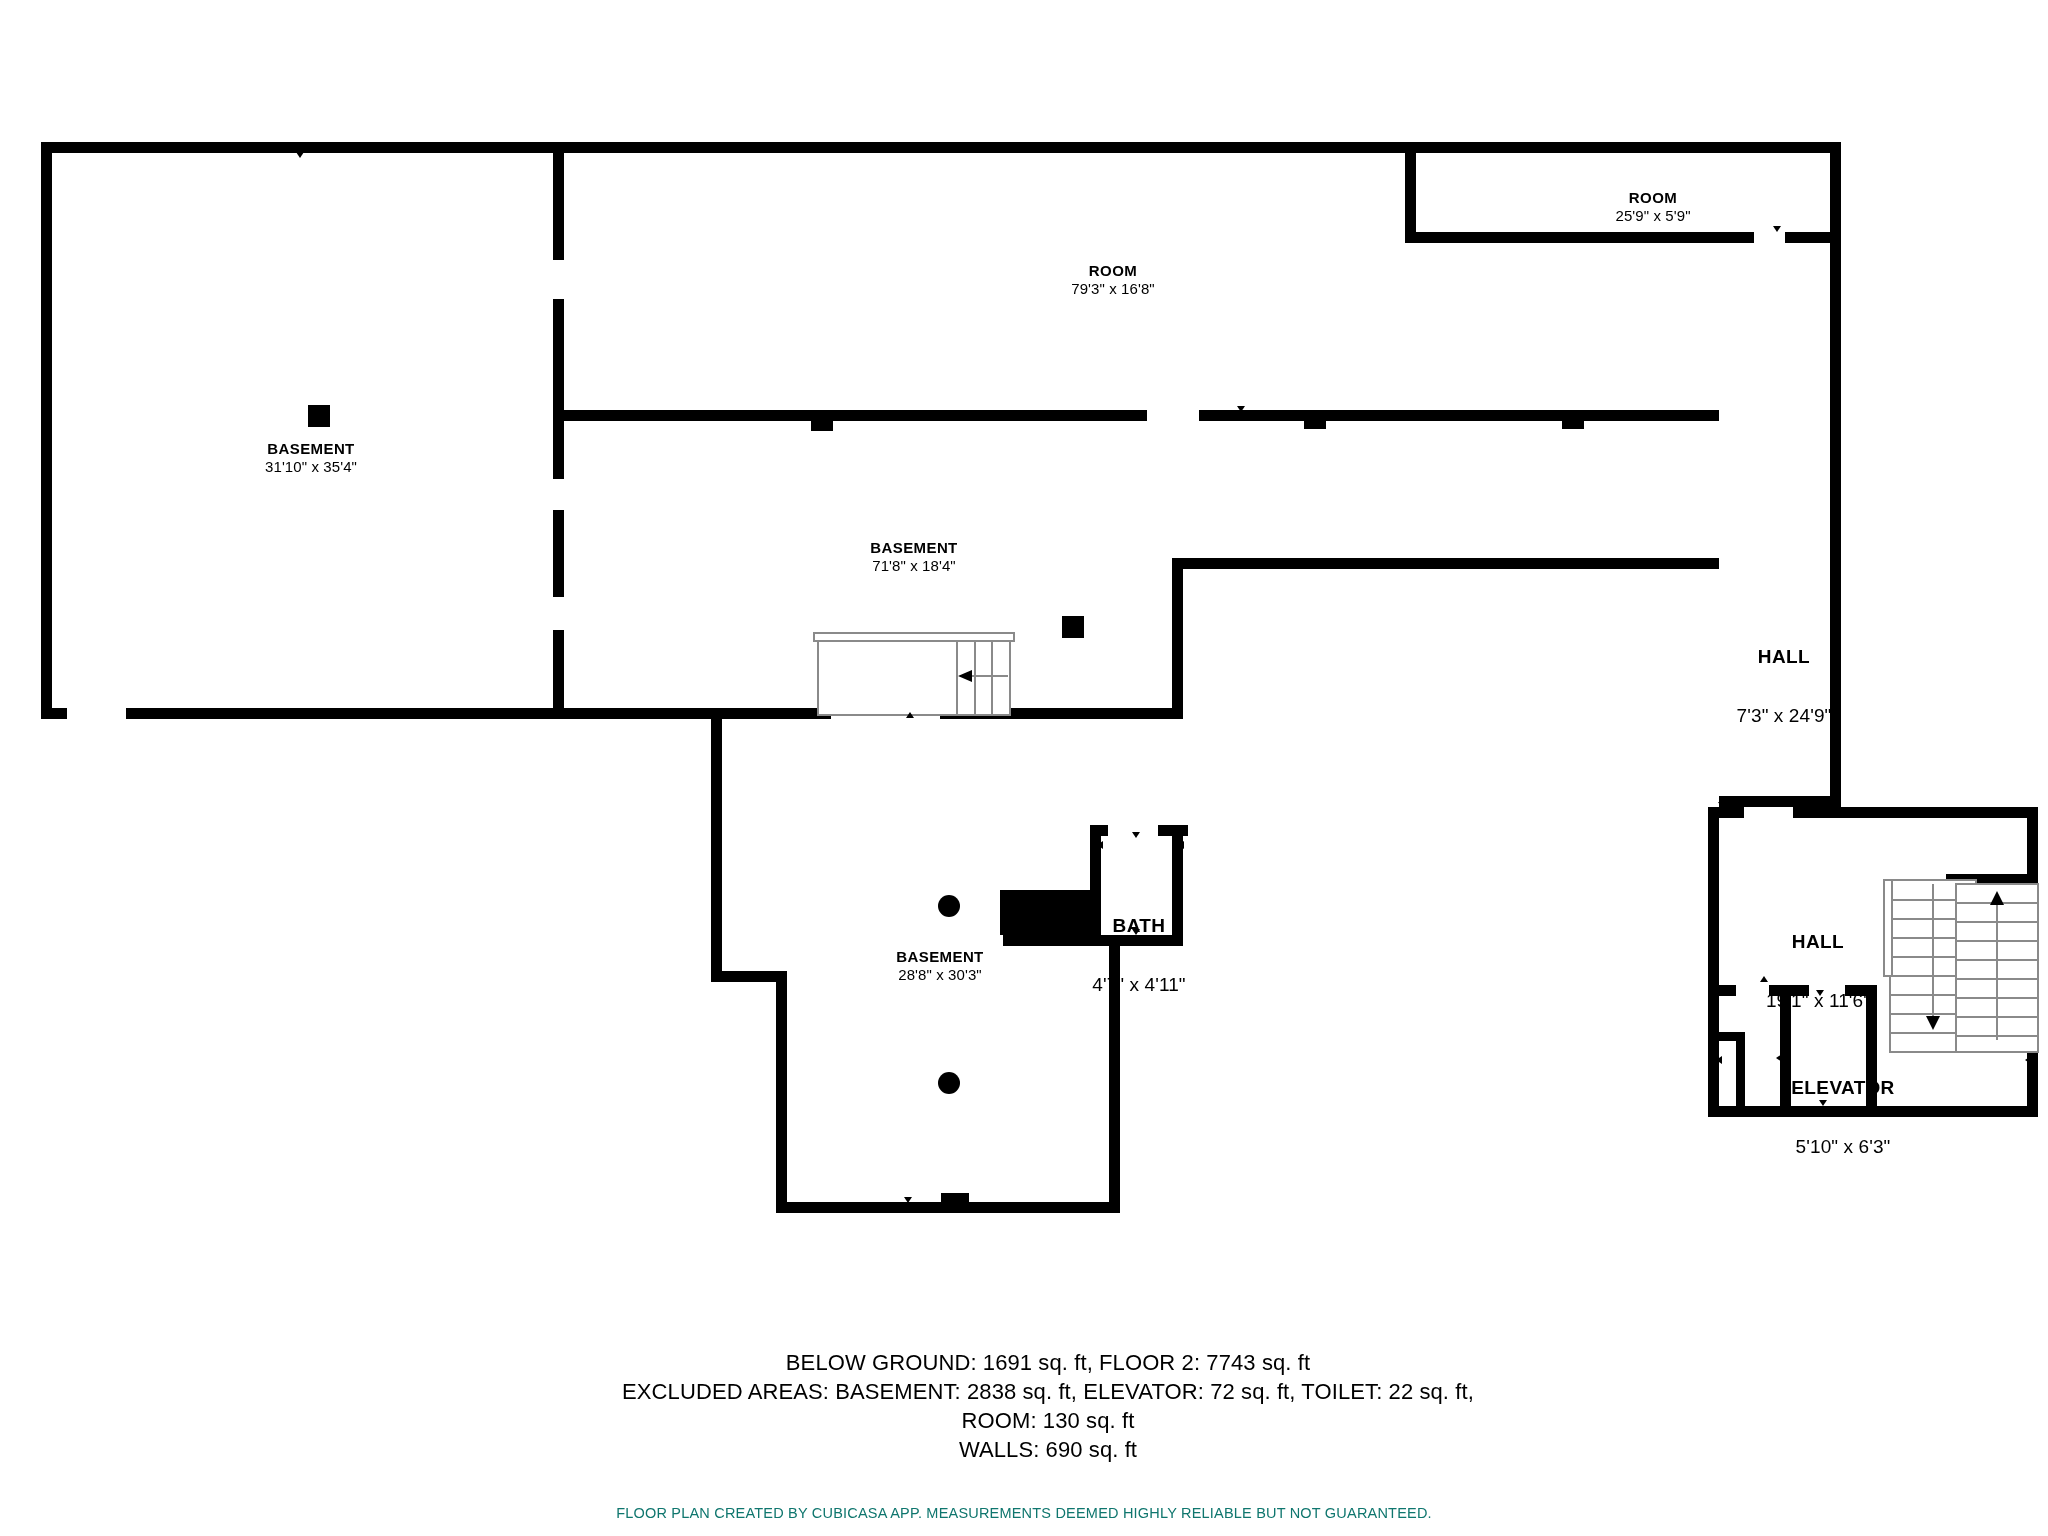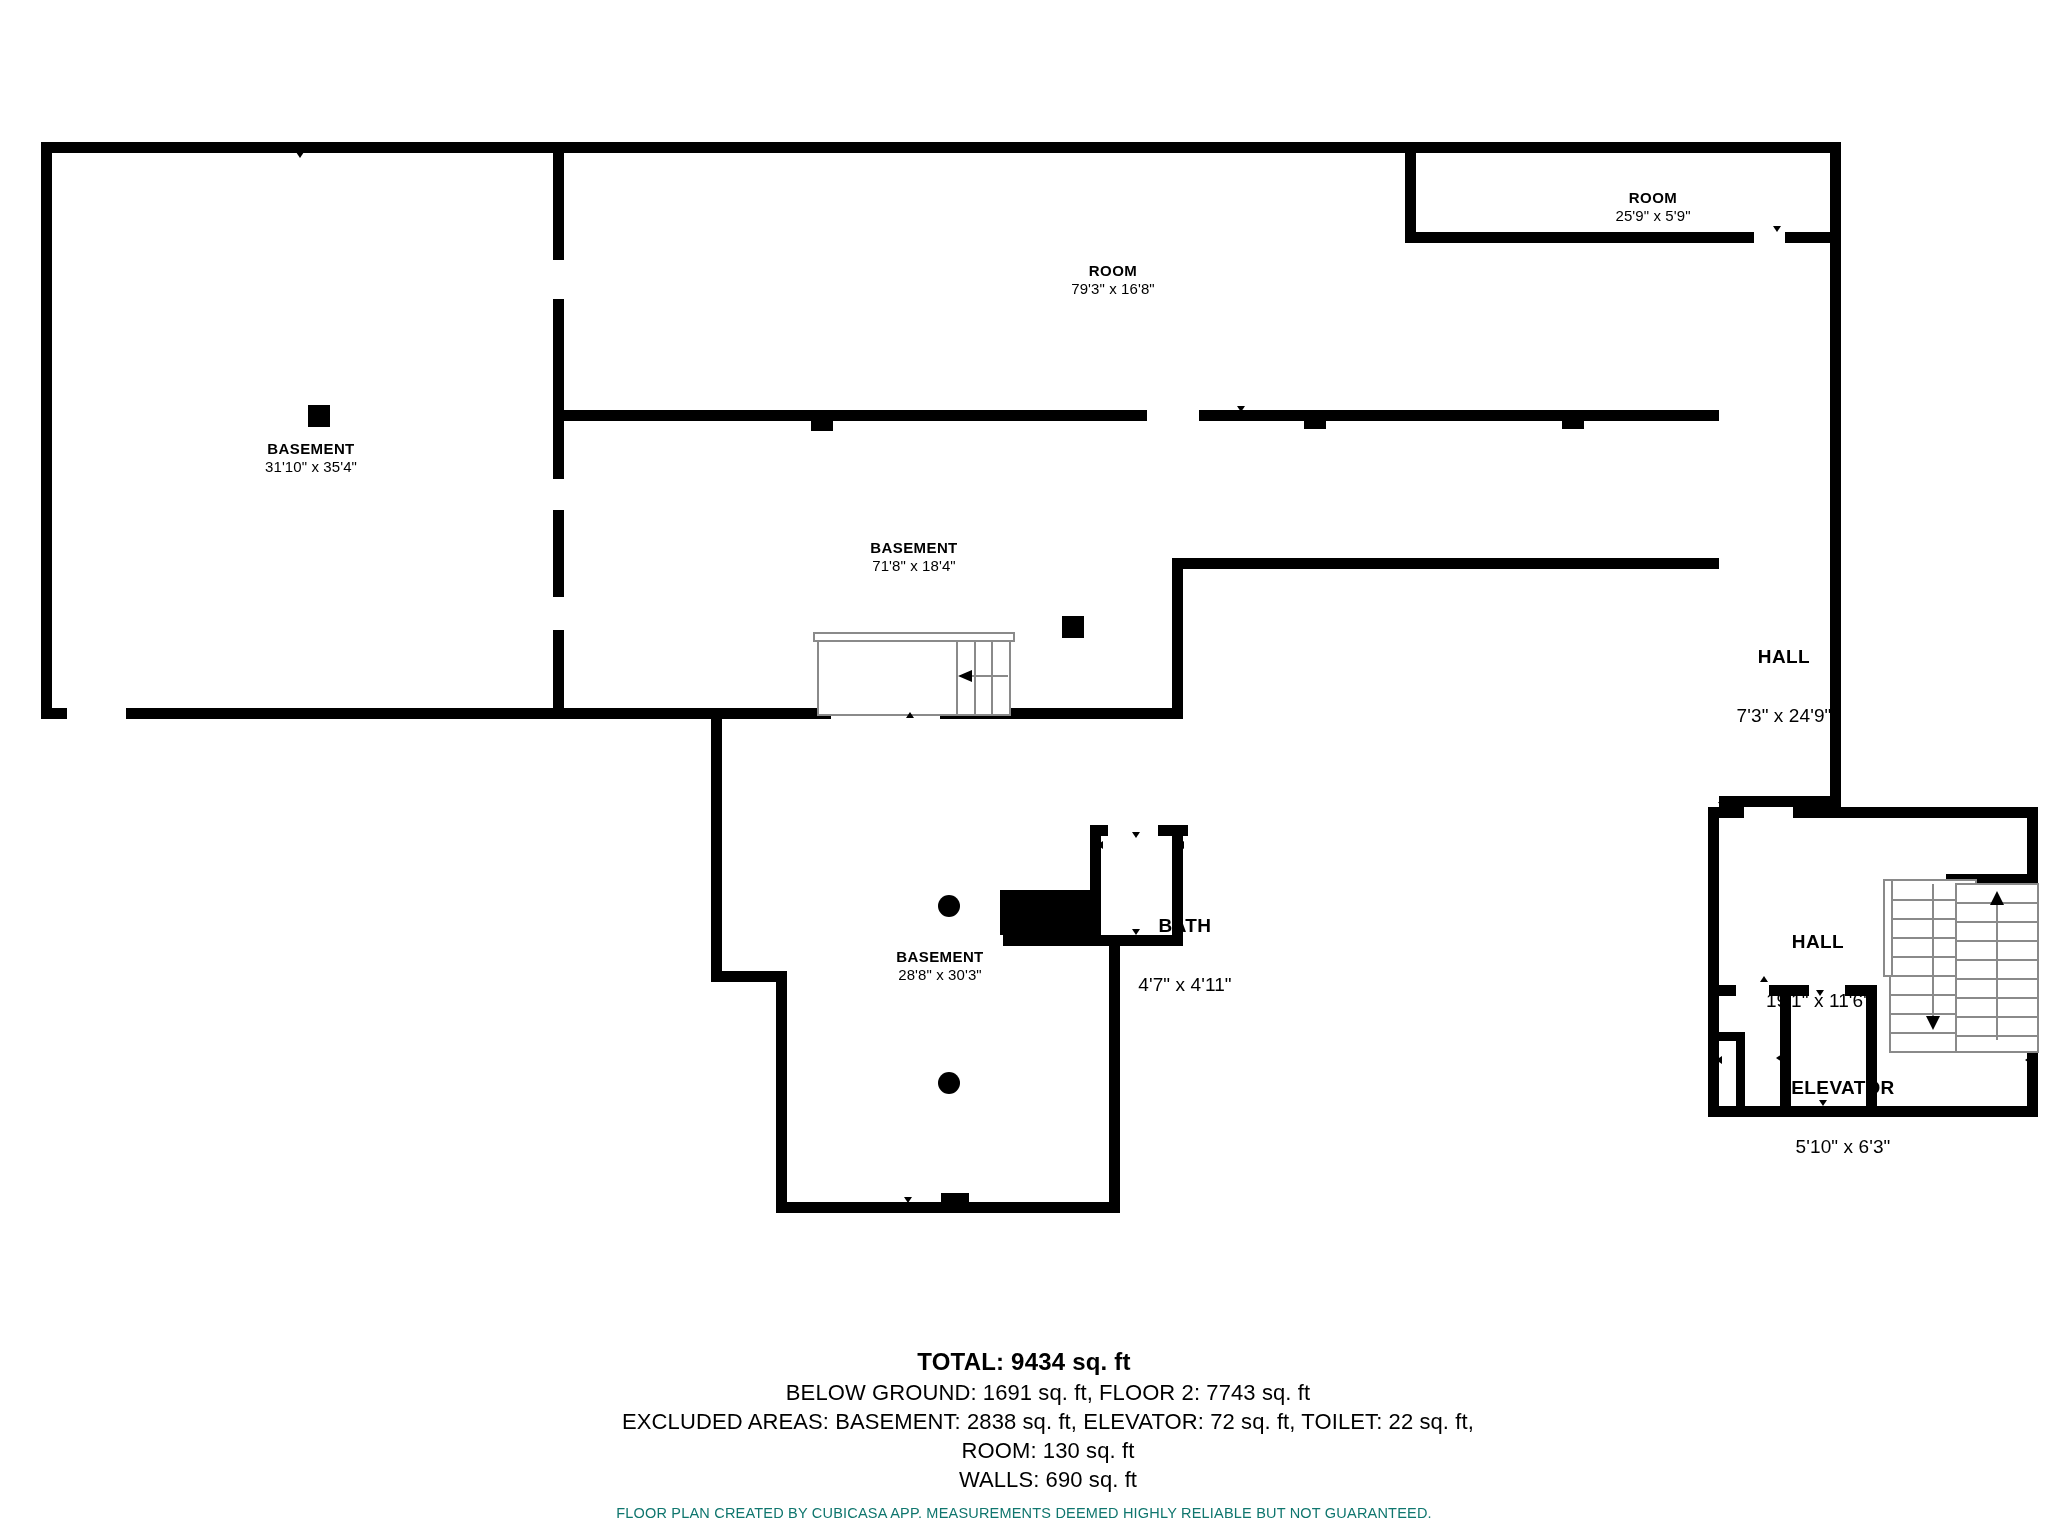--- a/index.html
+++ b/index.html
@@ -262,32 +262,31 @@
   <div class="room-label small" style="left:1818px;top:894px;">
     <div class="rl-name">HALL</div>
     <div class="rl-dim">19'1" x 11'6"</div>
   </div>
 
   <div class="room-label small" style="left:1843px;top:1040px;">
     <div class="rl-name">ELEVATOR</div>
     <div class="rl-dim">5'10" x 6'3"</div>
   </div>
 
-  <div class="room-label small" style="left:1185px;top:878px;">
+  <div class="room-label small" style="left:1139px;top:878px;">
     <div class="rl-name">BATH</div>
     <div class="rl-dim">4'7" x 4'11"</div>
   </div>
 
   <div class="room-label" style="left:940px;top:948px;">
     <div class="rl-name">BASEMENT</div>
     <div class="rl-dim">28'8" x 30'3"</div>
   </div>
 
   <div id="summary">
-    <div class="sum-total">TOTAL: 9434 sq. ft</div>
     <div class="sum-line">BELOW GROUND: 1691 sq. ft, FLOOR 2: 7743 sq. ft</div>
     <div class="sum-line">EXCLUDED AREAS: BASEMENT: 2838 sq. ft, ELEVATOR: 72 sq. ft, TOILET: 22 sq. ft,</div>
     <div class="sum-line">ROOM: 130 sq. ft</div>
     <div class="sum-line">WALLS: 690 sq. ft</div>
   </div>
 
   <div id="disclaimer">FLOOR PLAN CREATED BY CUBICASA APP. MEASUREMENTS DEEMED HIGHLY RELIABLE BUT NOT GUARANTEED.</div>
 
 </div>
 

